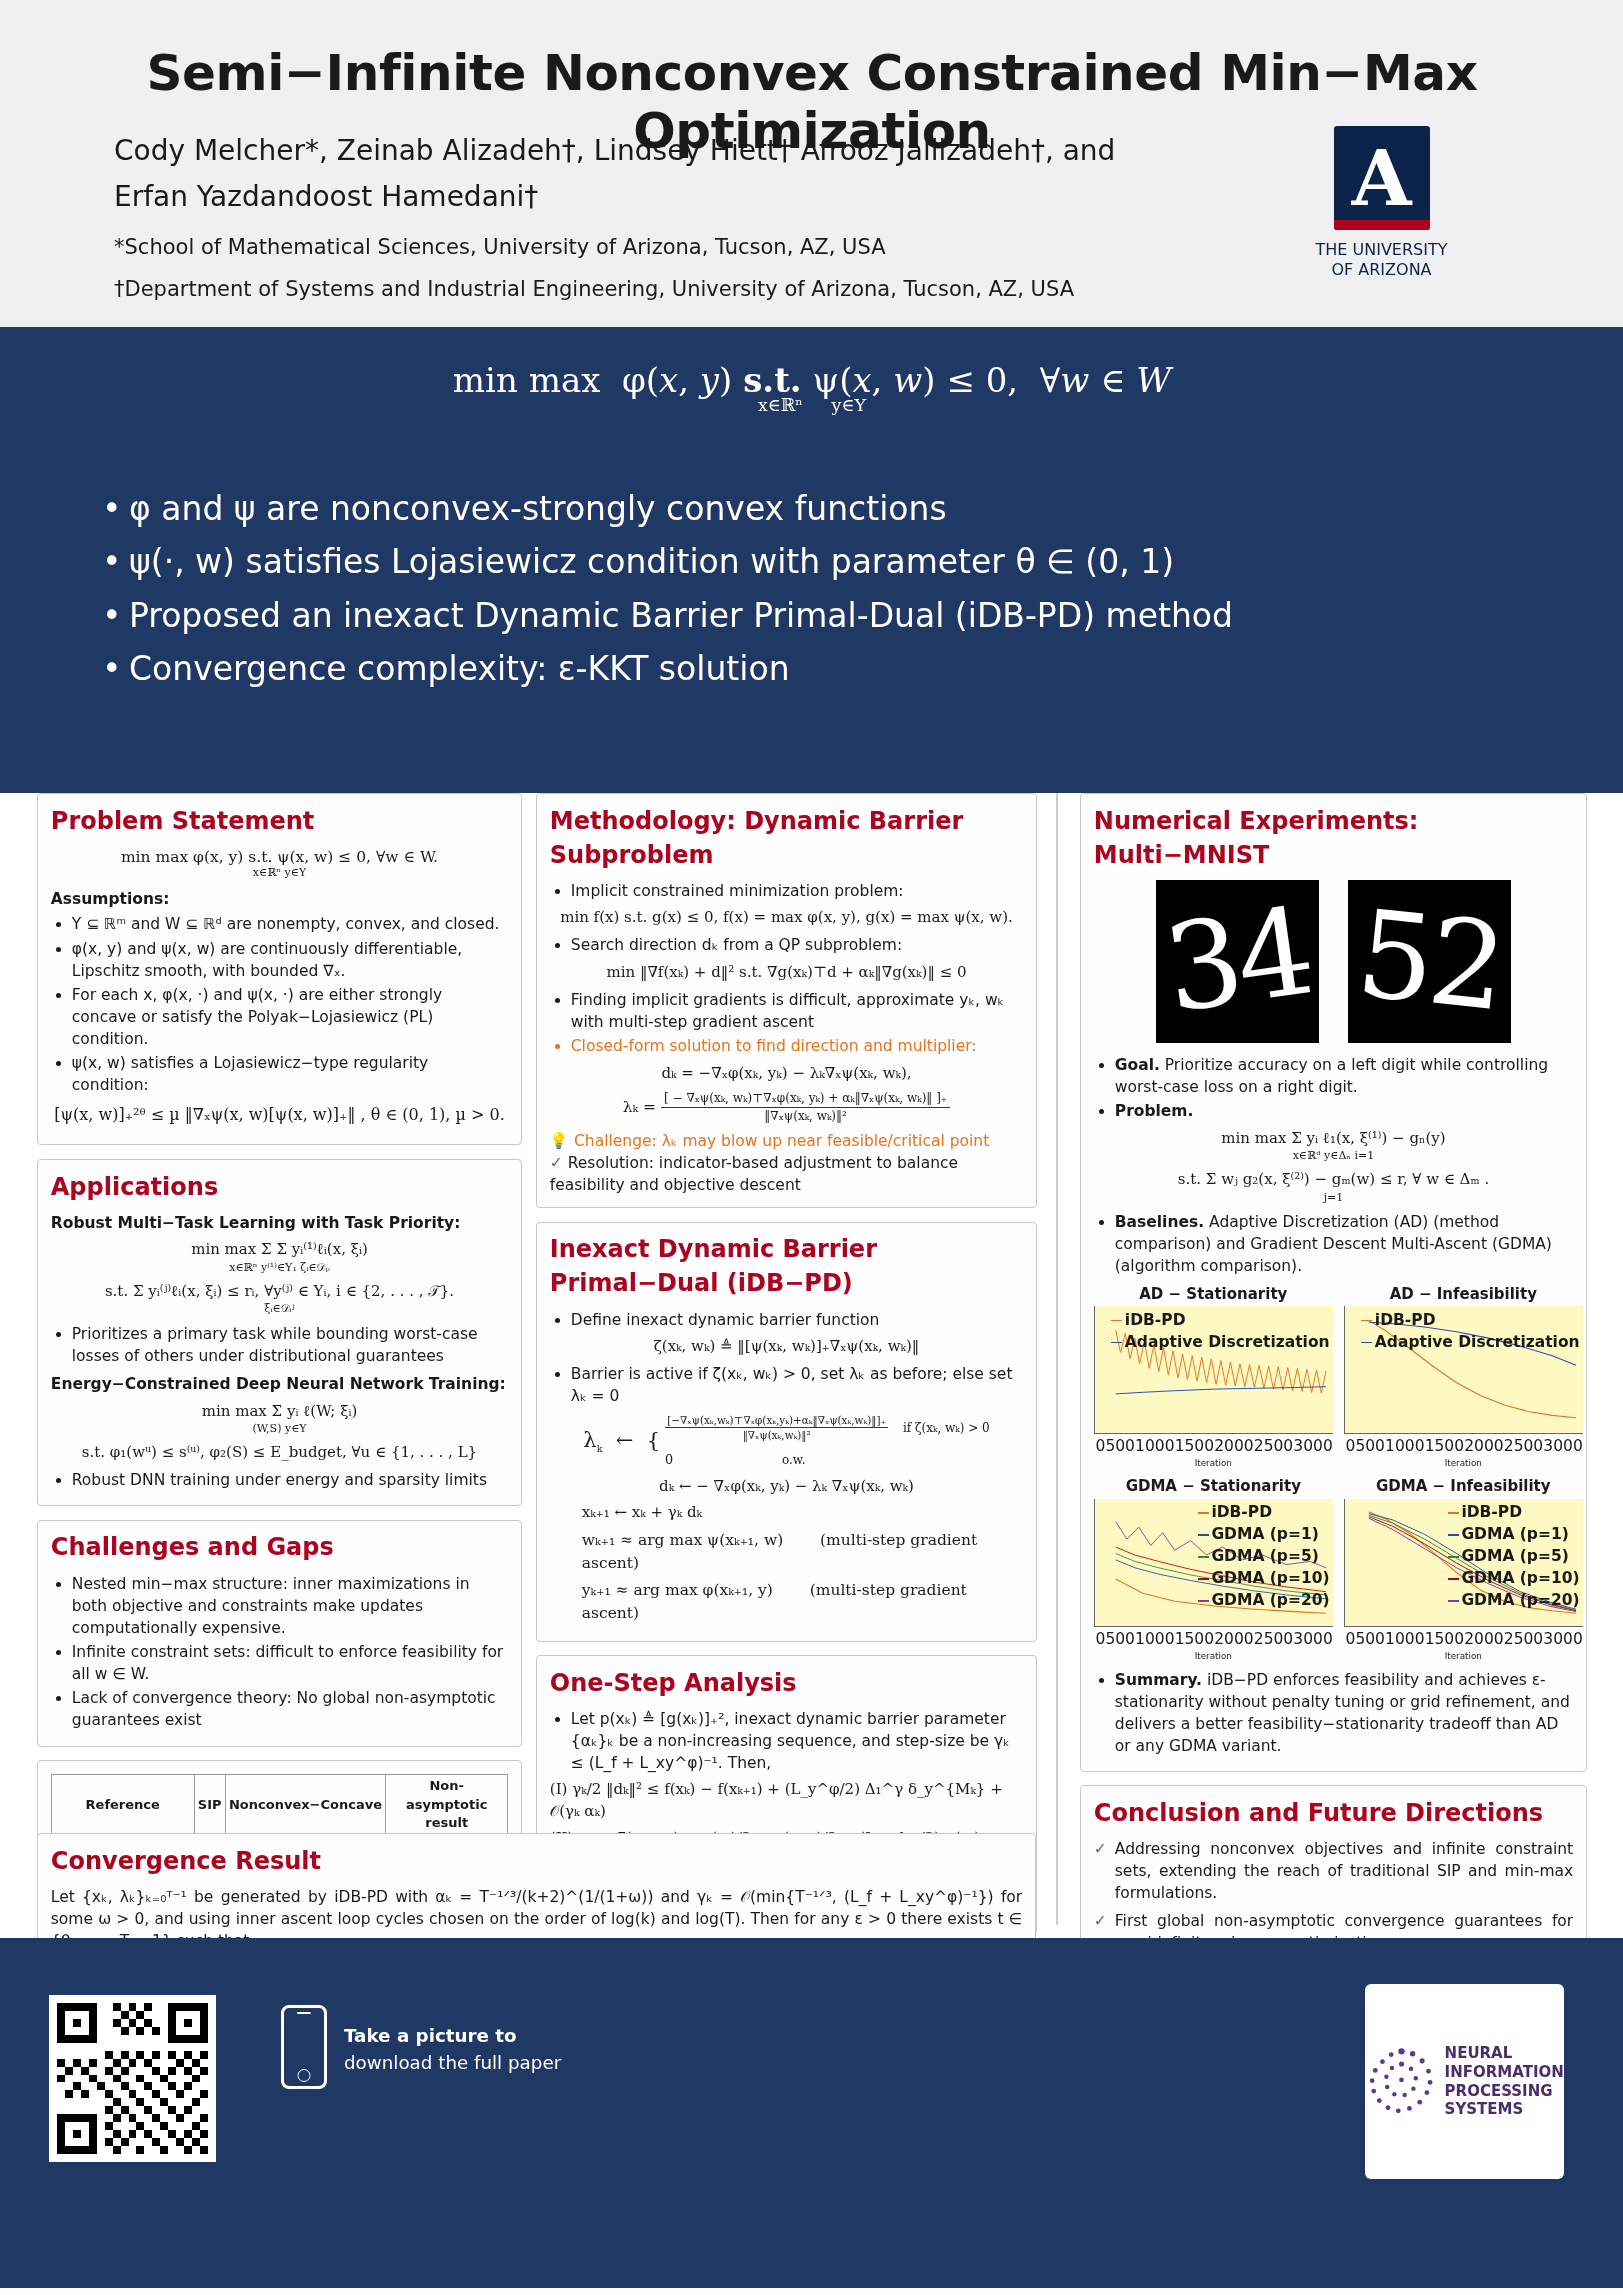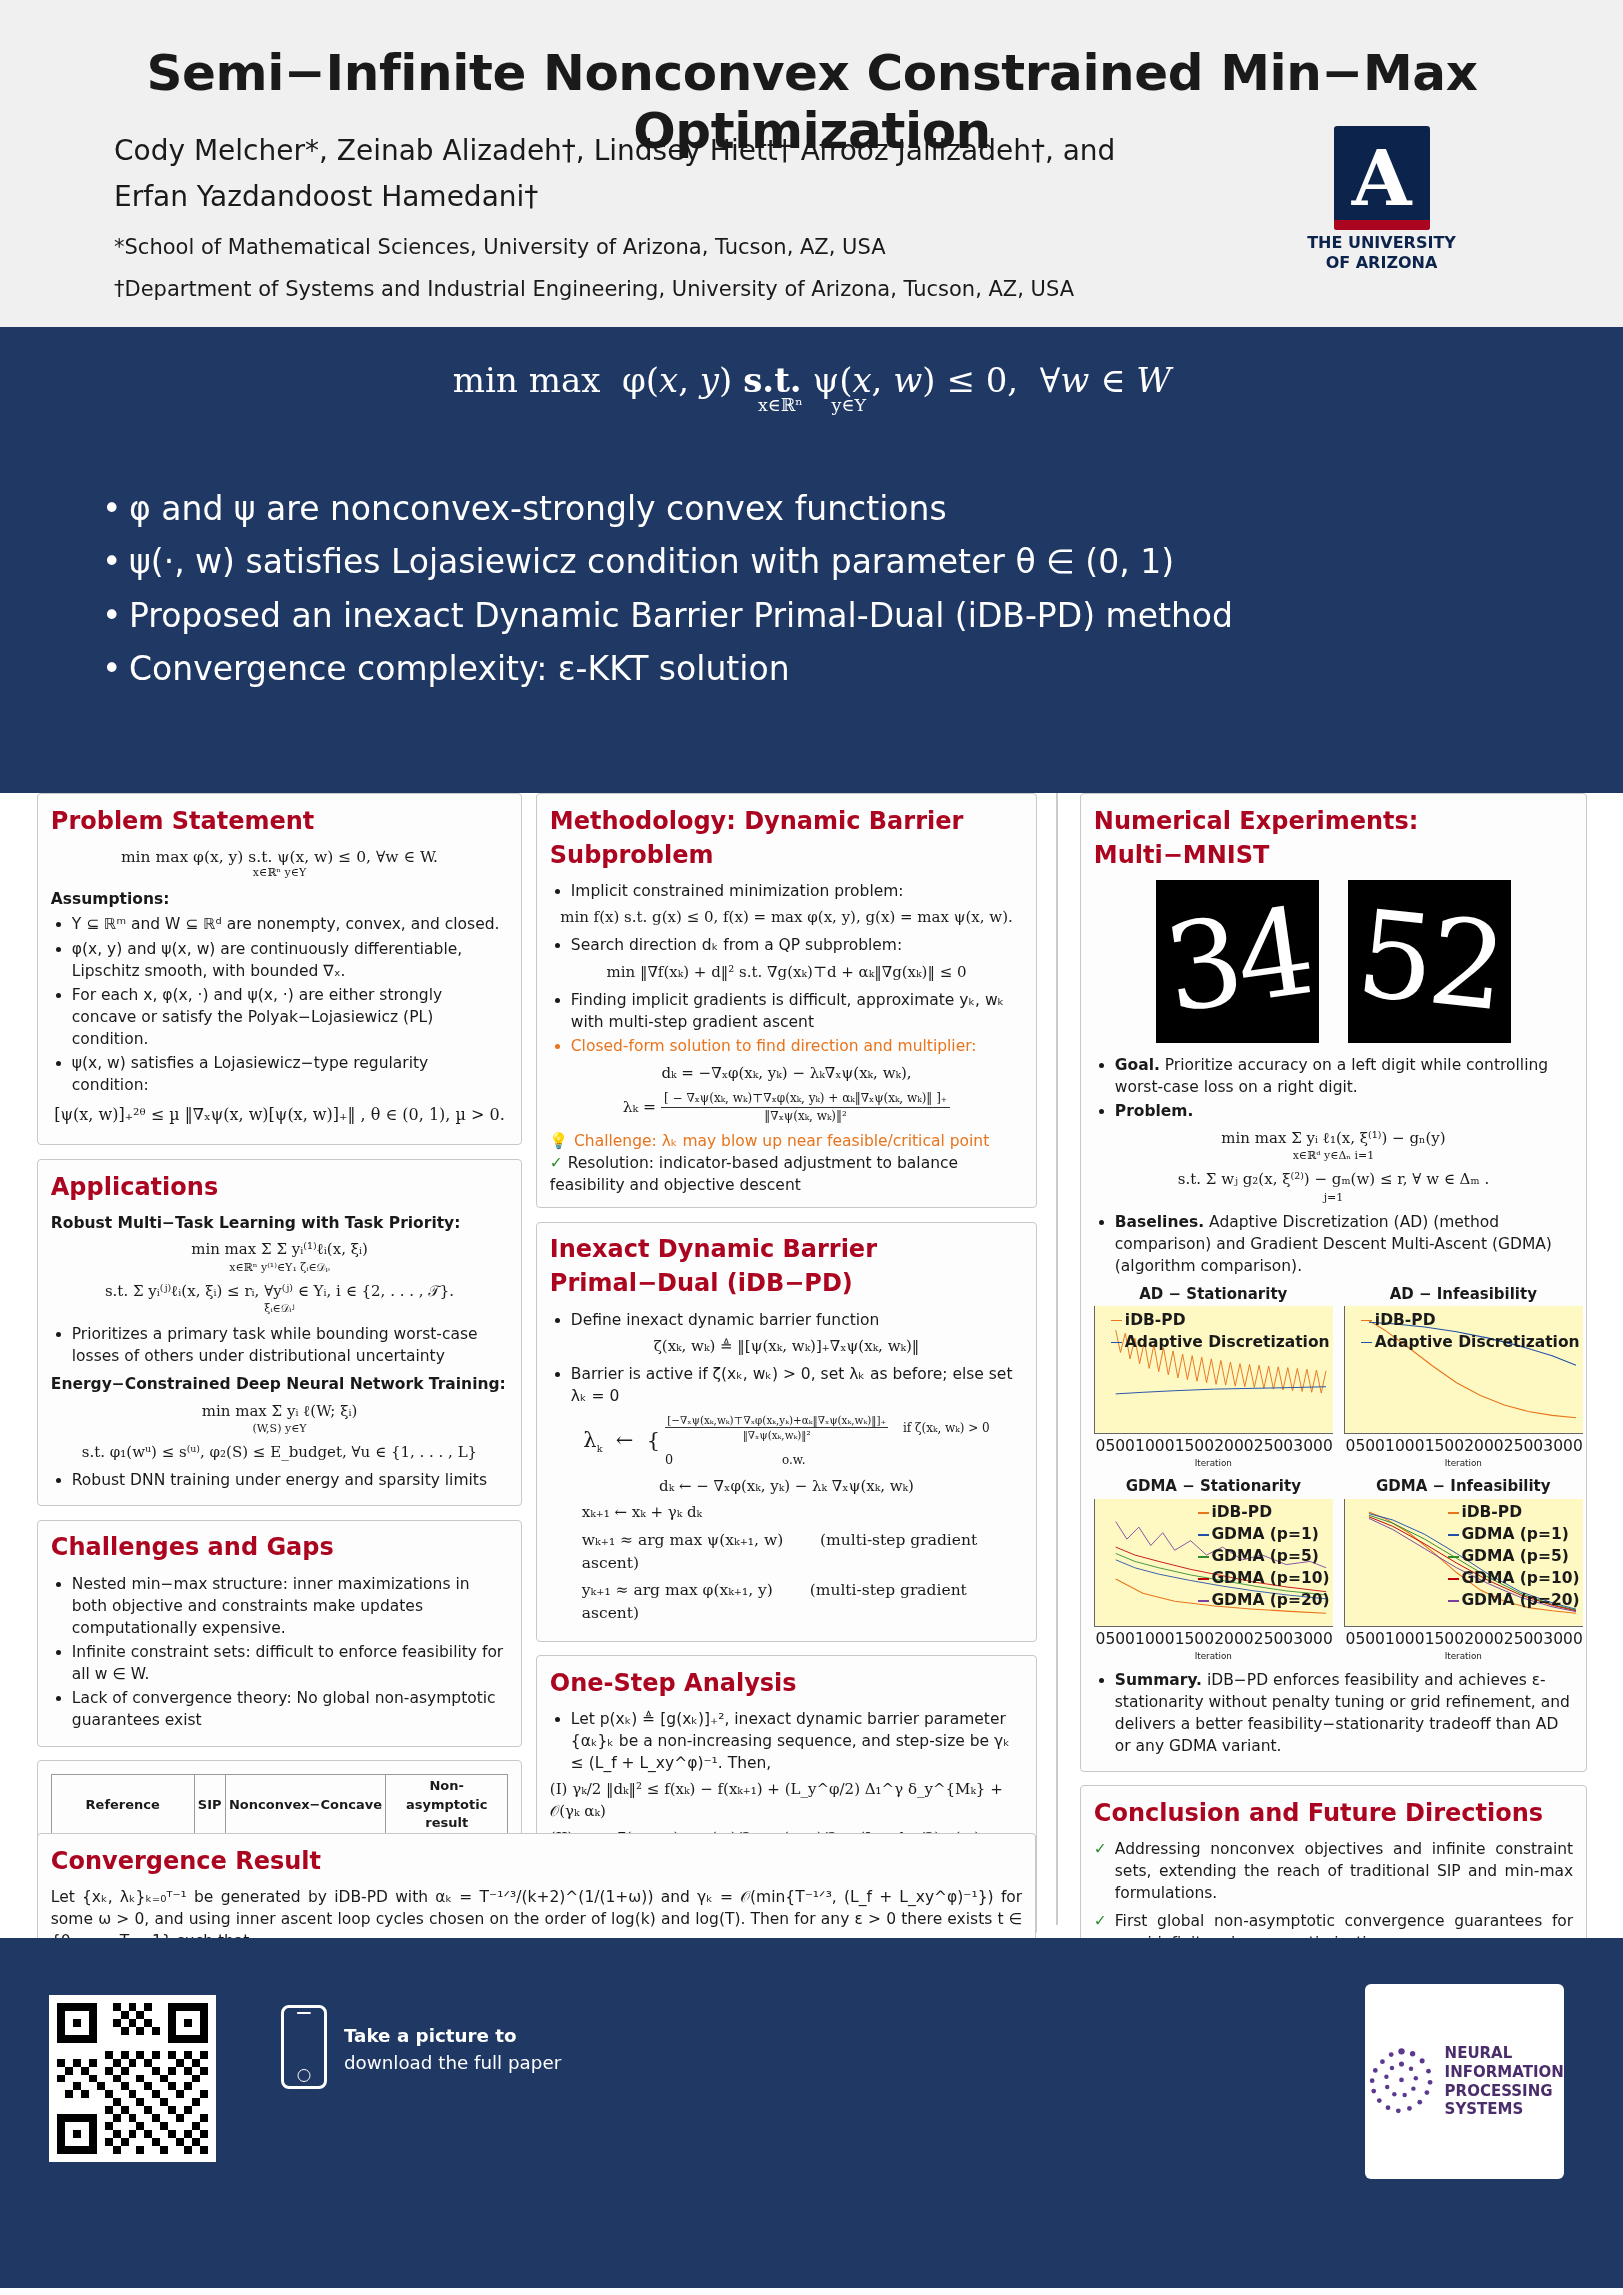--- a/index.html
+++ b/index.html
@@ -38,21 +38,21 @@
     width:96px;height:104px;margin:0 auto;
     background:#0c234b; border-radius:3.2px;
     color:#fff; font-family:"DejaVu Serif", serif;
     font-size:77px; line-height:104px; font-weight:bold;
     position:relative;
   }
   .ua-block:after{
     content:""; position:absolute; left:0; bottom:0; width:100%; height:9.6px;
     background:#ab0520; border-radius:0 0 3.2px 3.2px;
   }
-  .ua-text { margin-top:3px; font-size:16px; color:#0c234b; font-weight:bold; line-height:1.25; }
+  .ua-text { margin-top:10px; font-size:16px; color:#0c234b; font-weight:normal; line-height:1.25; }
 
   
   .band {
     position:absolute; left:0; top:327px; width:1624px; height:466px;
     background:#1f3864; color:#ffffff;
   }
   .band-eq {
     position:absolute; left:0; top:33px; width:1624px; text-align:center;
     font-size:34px; font-family:"DejaVu Serif", serif;
   }
@@ -242,21 +242,21 @@
       </div>
 
       <div class="box">
         <h2>Applications</h2>
         <div class="subhead">Robust Multi−Task Learning with Task Priority:</div>
         <div class="eqs">min max  Σ  Σ  yᵢ⁽¹⁾ℓᵢ(x, ξᵢ)</div>
         <div class="eqs" style="font-size:11px;margin-top:-6.4px;">x∈ℝⁿ y⁽¹⁾∈Y₁  ζᵢ∈𝒟ₚ</div>
         <div class="eqs">s.t.    Σ   yᵢ⁽ʲ⁾ℓᵢ(x, ξᵢ) ≤ rᵢ,  ∀y⁽ʲ⁾ ∈ Yᵢ, i ∈ {2, . . . , 𝒯}.</div>
         <div class="eqs" style="font-size:11px;margin-top:-6.4px;">ξᵢ∈𝒟ᵢʲ</div>
         <ul>
-          <li>Prioritizes a primary task while bounding worst-case losses of others under distributional uncertainty</li>
+          <li>Prioritizes a primary task while bounding worst-case losses of others under distributional guarantees</li>
         </ul>
         <div class="subhead">Energy−Constrained Deep Neural Network Training:</div>
         <div class="eqs">min max  Σ yᵢ ℓ(W; ξᵢ)</div>
         <div class="eqs" style="font-size:11px;margin-top:-6.4px;">(W,S)  y∈Y</div>
         <div class="eqs">s.t.   φ₁(wᵘ) ≤ s⁽ᵘ⁾,   φ₂(S) ≤ E_budget,   ∀u ∈ {1, . . . , L}</div>
         <ul>
           <li>Robust DNN training under energy and sparsity limits</li>
         </ul>
       </div>
 

